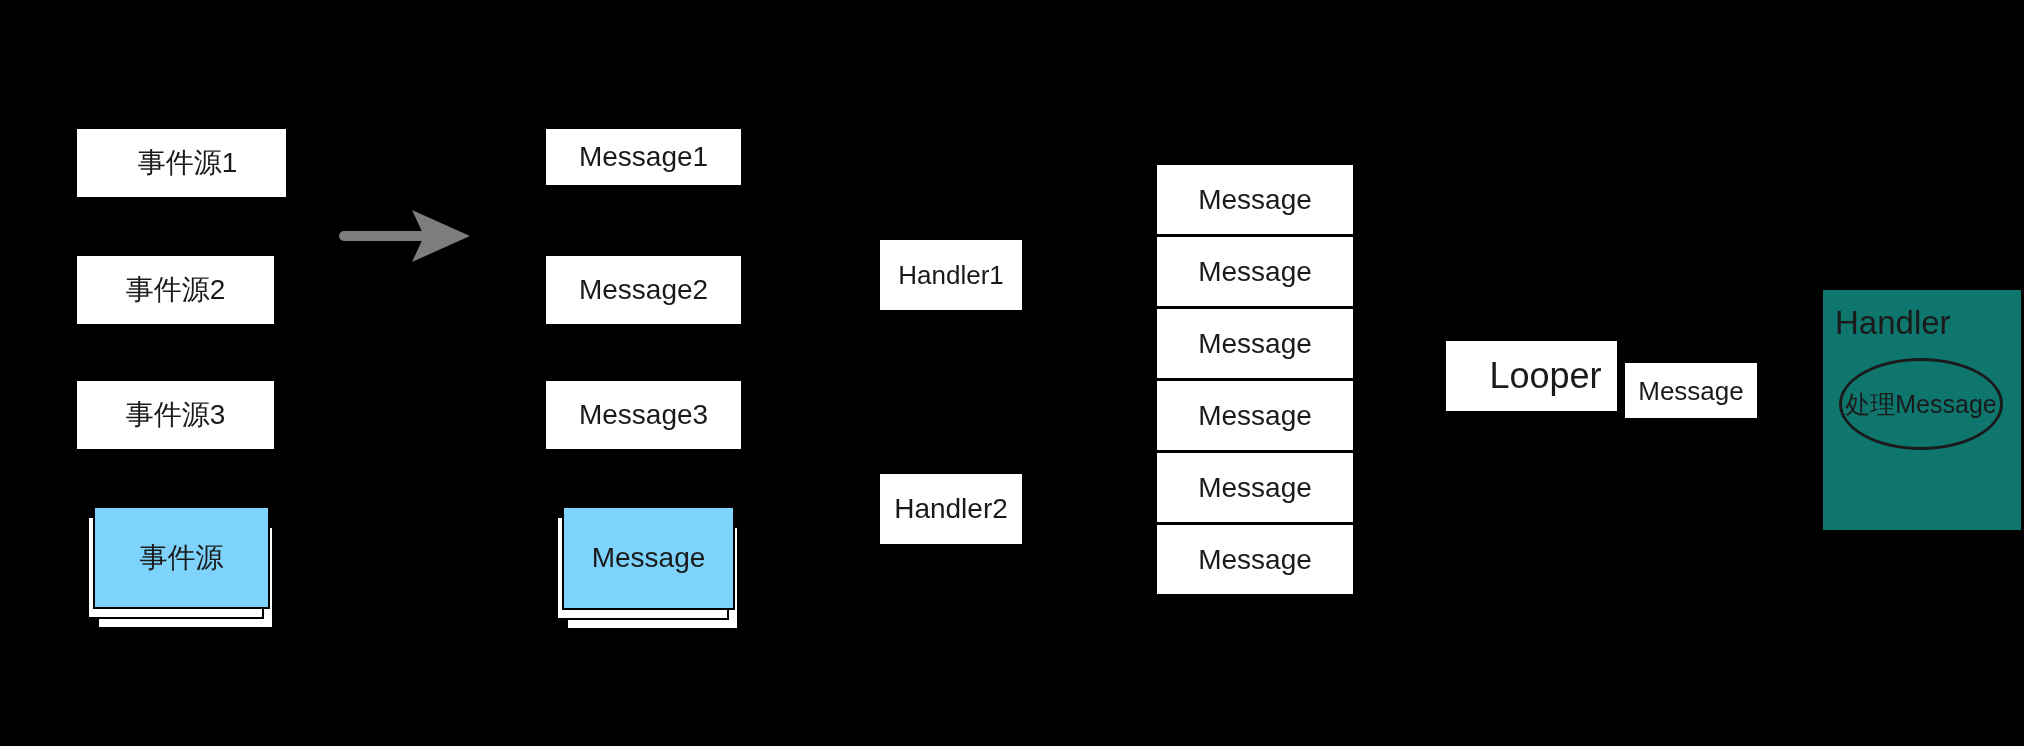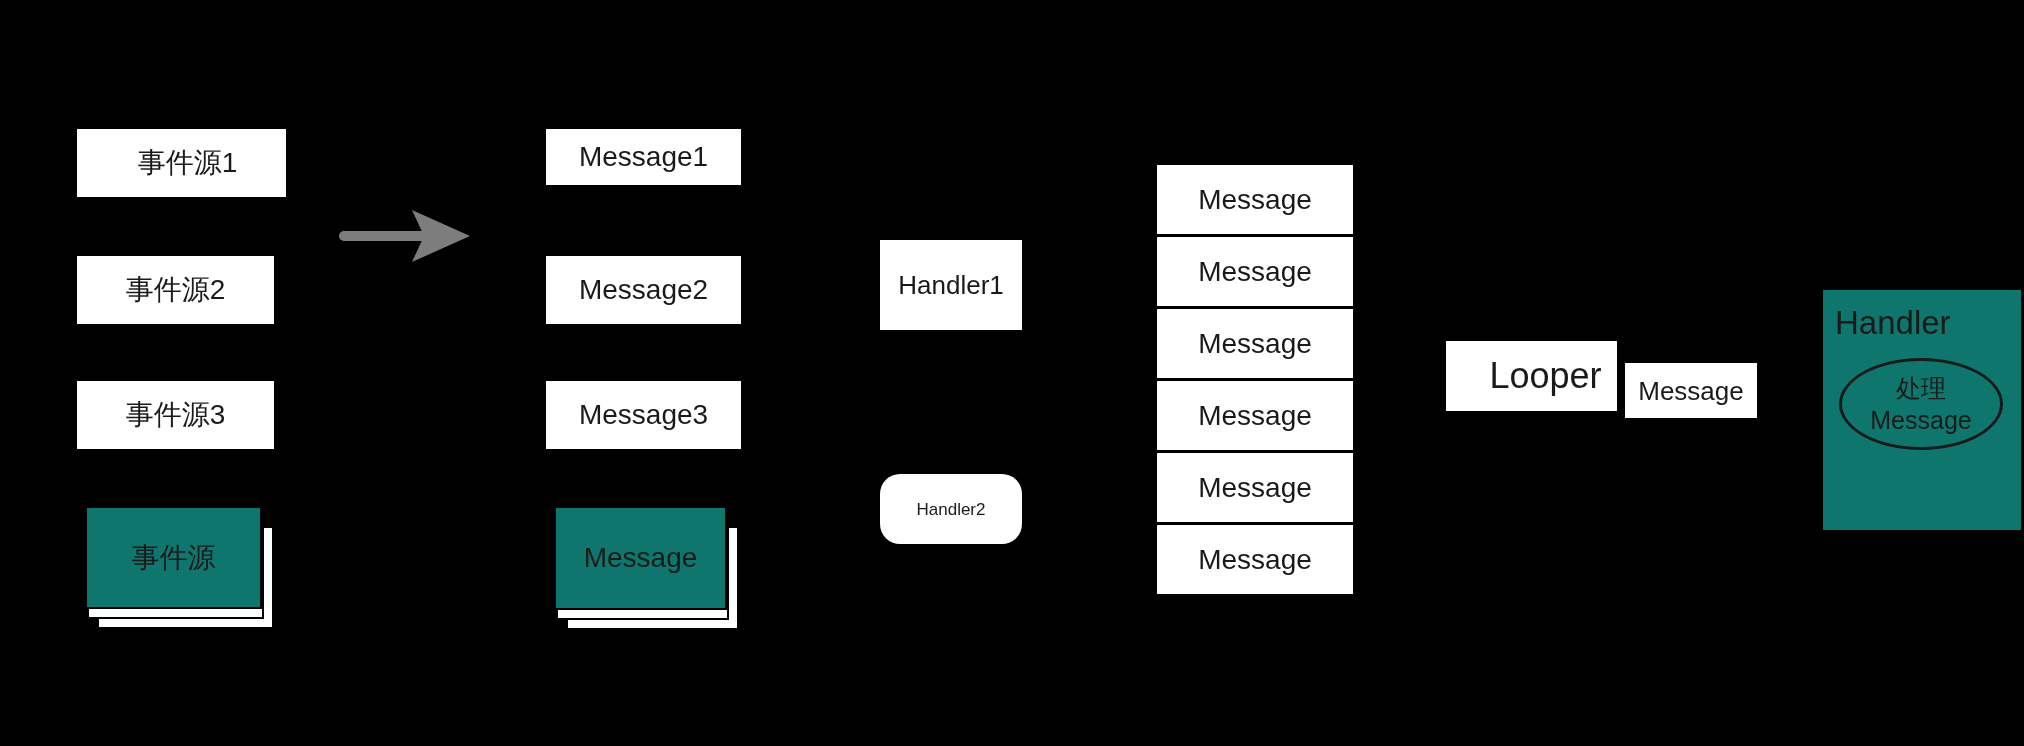--- a/index.html
+++ b/index.html
@@ -38,43 +38,43 @@
   
   .stack { position: absolute; }
   .stack .layer {
     position: absolute;
     background: #ffffff;
     border: 2px solid #000000;
     box-sizing: border-box;
   }
   .stack .face {
     position: absolute;
-    left: 8px; top: 0;
-    background: #0f766e;
+    left: 16px; top: 0;
+    background: #7dd3fc;
     border: 2px solid #000000;
     box-sizing: border-box;
     display: flex;
     align-items: center;
     justify-content: center;
     font-size: 28px;
     color: #1a1a1a;
   }
   .ev-stack { left: 77px; top: 506px; width: 197px; height: 123px; }
   .ev-stack .layer, .ev-stack .face { width: 177px; height: 103px; }
   .msg-stack { left: 546px; top: 506px; width: 193px; height: 124px; }
   .msg-stack .layer, .msg-stack .face { width: 173px; height: 104px; }
   .l2 { left: 10px; top: 10px; }
   .l3 { left: 20px; top: 20px; }
   
   .msg1 { left: 546px; top: 129px; width: 195px; height: 56px; }
   .msg2 { left: 546px; top: 256px; width: 195px; height: 68px; }
   .msg3 { left: 546px; top: 381px; width: 195px; height: 68px; }
   
-  .h1 { left: 880px; top: 240px; width: 142px; height: 90px; font-size: 26px; }
-  .h2 { left: 880px; top: 474px; width: 142px; height: 70px; font-size: 17px; border-radius: 20px; }
+  .h1 { left: 880px; top: 240px; width: 142px; height: 70px; font-size: 26px; }
+  .h2 { left: 880px; top: 474px; width: 142px; height: 70px; font-size: 28px; }
   
   .arrow-wrap { position: absolute; left: 330px; top: 198px; width: 155px; height: 76px; }
   
   .queue {
     position: absolute;
     left: 1157px; top: 165px;
     width: 196px; height: 429px;
     background: #ffffff;
     display: flex;
     flex-direction: column;
@@ -106,21 +106,21 @@
     color: #1a1a1a;
   }
   .handler-big .ellipse {
     position: absolute;
     left: 16px; top: 68px;
     width: 164px; height: 92px;
     border: 3px solid #1a1a1a;
     border-radius: 50%;
     box-sizing: border-box;
     display: flex;
-    flex-direction: column;
+    flex-direction: row;
     align-items: center;
     justify-content: center;
     text-align: left;
   }
   .handler-big .ellipse .line { font-size: 25px; line-height: 1.28; color: #1a1a1a; }
 </style>
 </head>
 <body>
 
 <div class="canvas">

